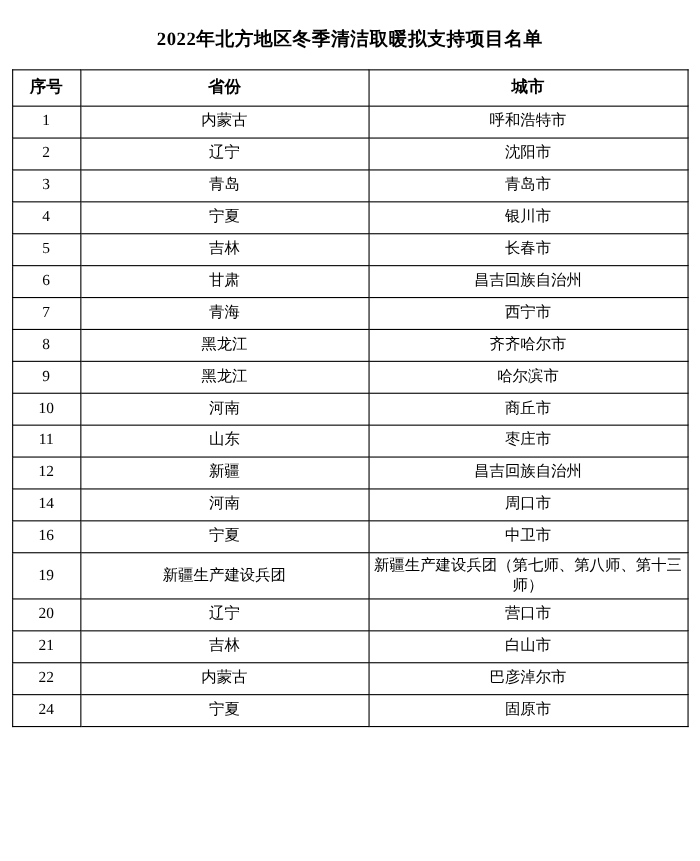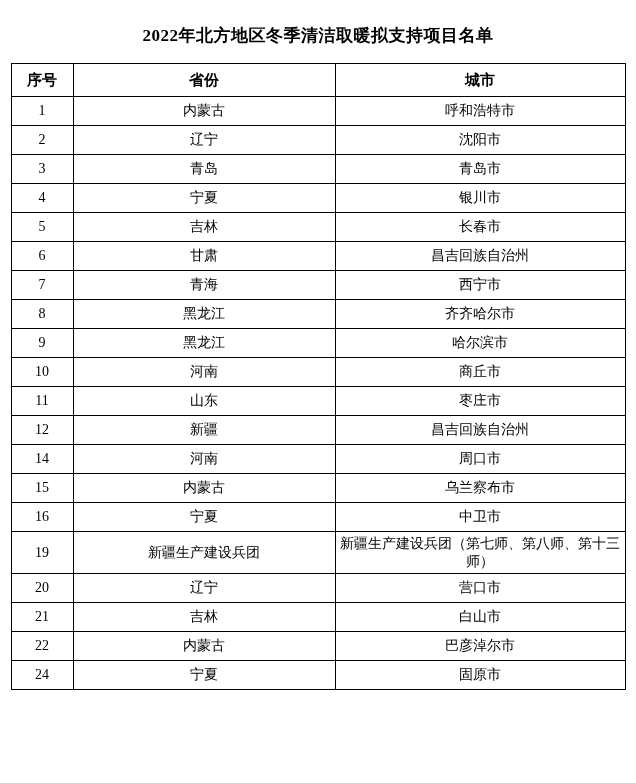--- a/index.html
+++ b/index.html
@@ -145,25 +145,20 @@
         <td class="idx">12</td>
         <td>新疆</td>
         <td>昌吉回族自治州</td>
       </tr>
       <tr>
         <td class="idx">14</td>
         <td>河南</td>
         <td>周口市</td>
       </tr>
       <tr>
-        <td class="idx">15</td>
-        <td>内蒙古</td>
-        <td>乌兰察布市</td>
-      </tr>
-      <tr>
         <td class="idx">16</td>
         <td>宁夏</td>
         <td>中卫市</td>
       </tr>
       <tr>
         <td class="idx tall">19</td>
         <td class="tall">新疆生产建设兵团</td>
         <td class="tall wrap">新疆生产建设兵团（第七师、第八师、第十三师）</td>
       </tr>
       <tr>

